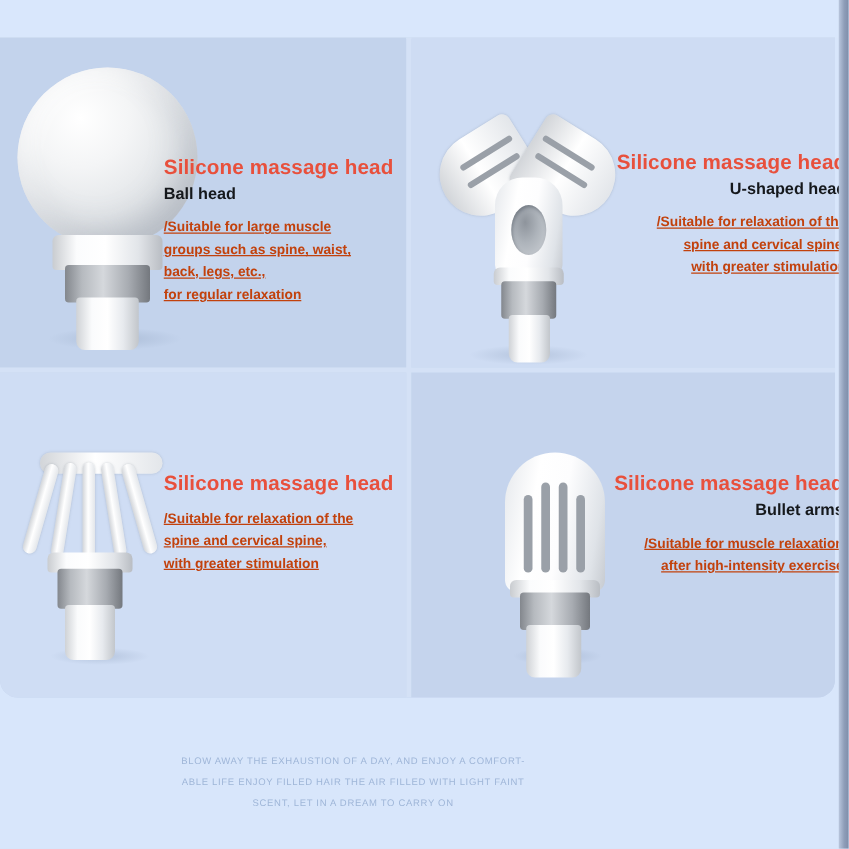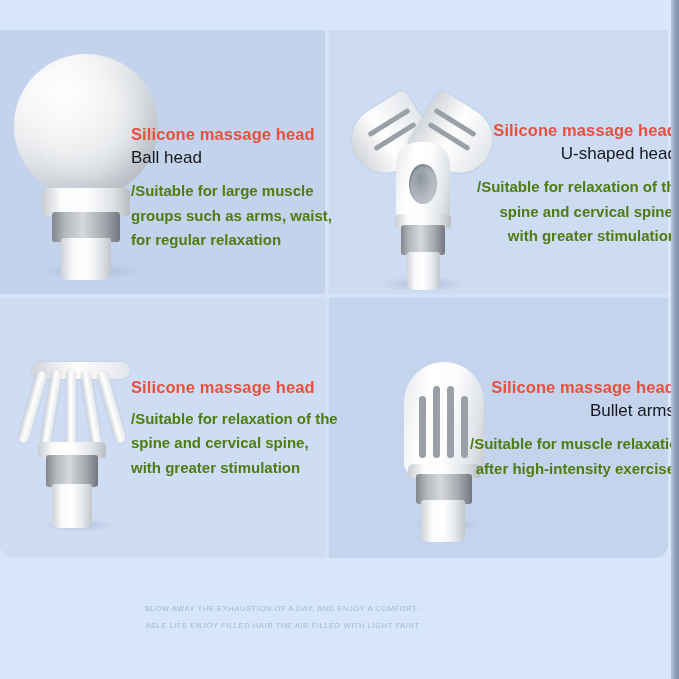--- a/index.html
+++ b/index.html
@@ -26,22 +26,22 @@
   .q2{left:329px;top:0;width:339px;height:264px;background:#cedcf3;}
   .q3{left:0;top:268px;width:325px;height:260px;background:#cfddf4;}
   .q4{left:329px;top:268px;width:339px;height:260px;background:#c5d4ed;}
   .vdiv{position:absolute;left:325px;top:0;width:4px;height:528px;background:#d4e1f6;}
   .hdiv{position:absolute;left:0;top:264px;width:668px;height:4px;background:#d4e1f6;}
 
   
   .txt{position:absolute;color:#1d2024;}
   .kicker{color:#e8503c;font-size:16.5px;font-weight:700;letter-spacing:.1px;
           line-height:1.1;white-space:nowrap;}
-  .title{color:#15181c;font-size:17px;font-weight:400;line-height:1.25;margin-top:4px;white-space:nowrap;}
-  .desc{color:#4d7c0f;font-size:15px;font-weight:600;line-height:1.62;margin-top:11px;}
+  .title{color:#15181c;font-size:13px;font-weight:700;line-height:1.25;margin-top:4px;white-space:nowrap;}
+  .desc{color:#c2410c;font-size:11px;font-weight:600;line-height:1.62;margin-top:11px;text-decoration:underline;}
   .desc div{white-space:nowrap;}
   .ralign{text-align:right;}
 
   .t1{left:131px;top:125px;width:200px;}
   .t2{left:477px;top:121px;width:200px;}
   .t3{left:131px;top:378px;width:200px;}
   .t4{left:470px;top:378px;width:205px;}
 
   
   .caption{position:absolute;left:0;top:600px;width:565px;text-align:center;
@@ -146,21 +146,22 @@
       <div class="gray" style="left:28px;top:114px;width:56px;height:30px;"></div>
       <div class="stem" style="left:33px;top:140px;width:44px;height:42px;"></div>
     </div>
   </div>
 
   <div class="txt t1">
     <div class="kicker">Silicone massage head</div>
     <div class="title">Ball head</div>
     <div class="desc">
       <div>/Suitable for large muscle</div>
-      <div>groups such as arms, waist,</div>
+      <div>groups such as spine, waist,</div>
+      <div>back, legs, etc.,</div>
       <div>for regular relaxation</div>
     </div>
   </div>
 
   <div class="txt t2 ralign">
     <div class="kicker">Silicone massage head</div>
     <div class="title">U-shaped head</div>
     <div class="desc">
       <div>/Suitable for relaxation of the</div>
       <div>spine and cervical spine,</div>
@@ -182,16 +183,17 @@
     <div class="title">Bullet arms</div>
     <div class="desc">
       <div>/Suitable for muscle relaxation</div>
       <div>after high-intensity exercise</div>
     </div>
   </div>
 
   <div class="caption">
     <div>BLOW AWAY THE EXHAUSTION OF A DAY, AND ENJOY A COMFORT-</div>
     <div>ABLE LIFE ENJOY FILLED HAIR THE AIR FILLED WITH LIGHT FAINT</div>
+    <div>SCENT, LET IN A DREAM TO CARRY ON</div>
   </div>
 
   <div class="right-edge"></div>
 </div>
 
 </body></html>

